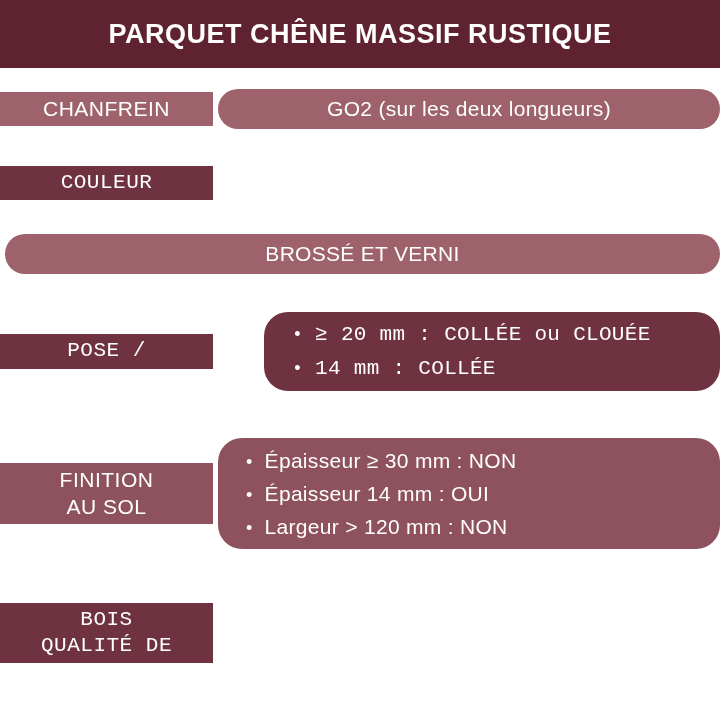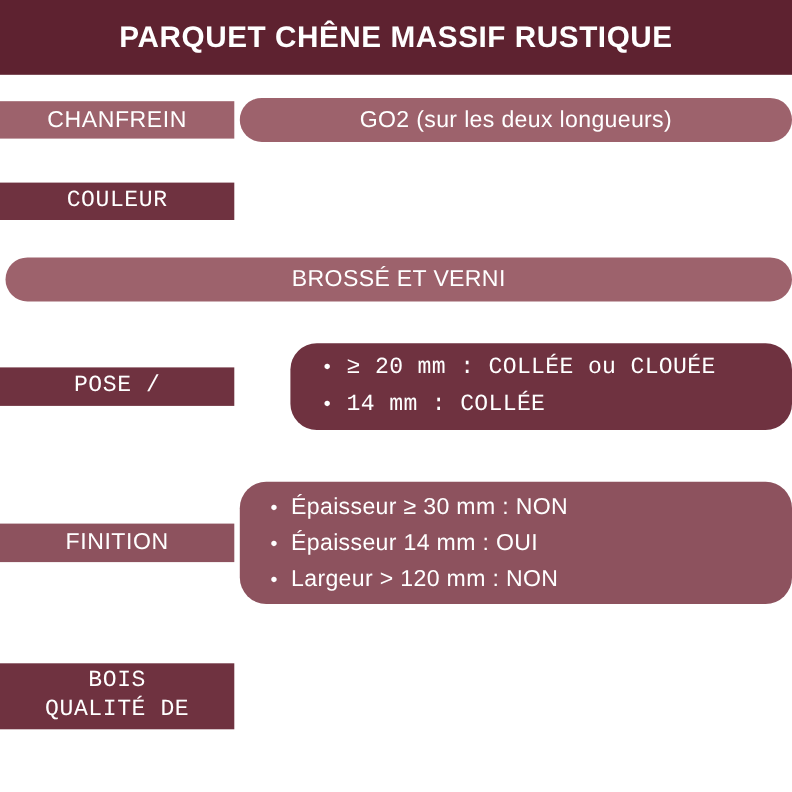--- a/index.html
+++ b/index.html
@@ -130,20 +130,21 @@
         <span class="bullet-dot">•</span>
         <span>14 mm : COLLÉE</span>
       </div>
     </div>
   </div>
 
   <div class="row row-chauffage shade-c">
     <div class="cell-label">
       <div>
         <span class="stack-line">FINITION</span>
+        <span class="stack-line">AU SOL</span>
       </div>
     </div>
     <div class="cell-value bullets">
       <div class="bullet-line">
         <span class="bullet-dot">•</span>
         <span>Épaisseur  ≥ 30 mm : NON</span>
       </div>
       <div class="bullet-line">
         <span class="bullet-dot">•</span>
         <span>Épaisseur  14 mm : OUI</span>

